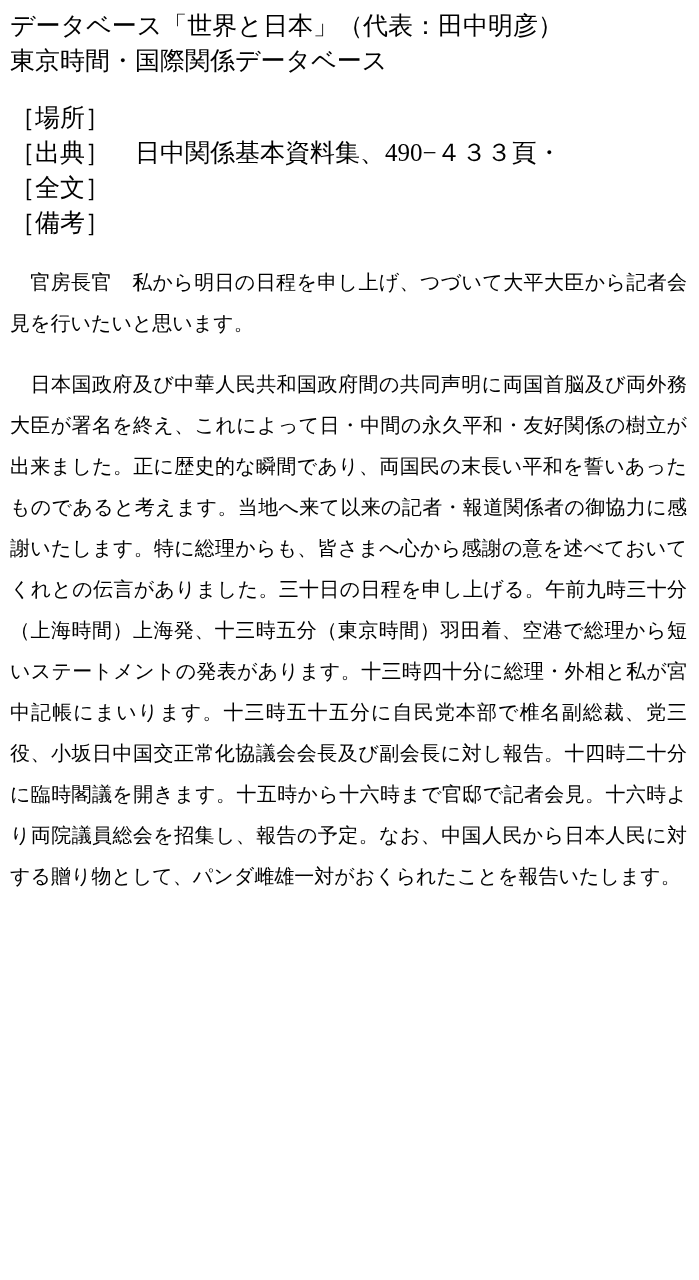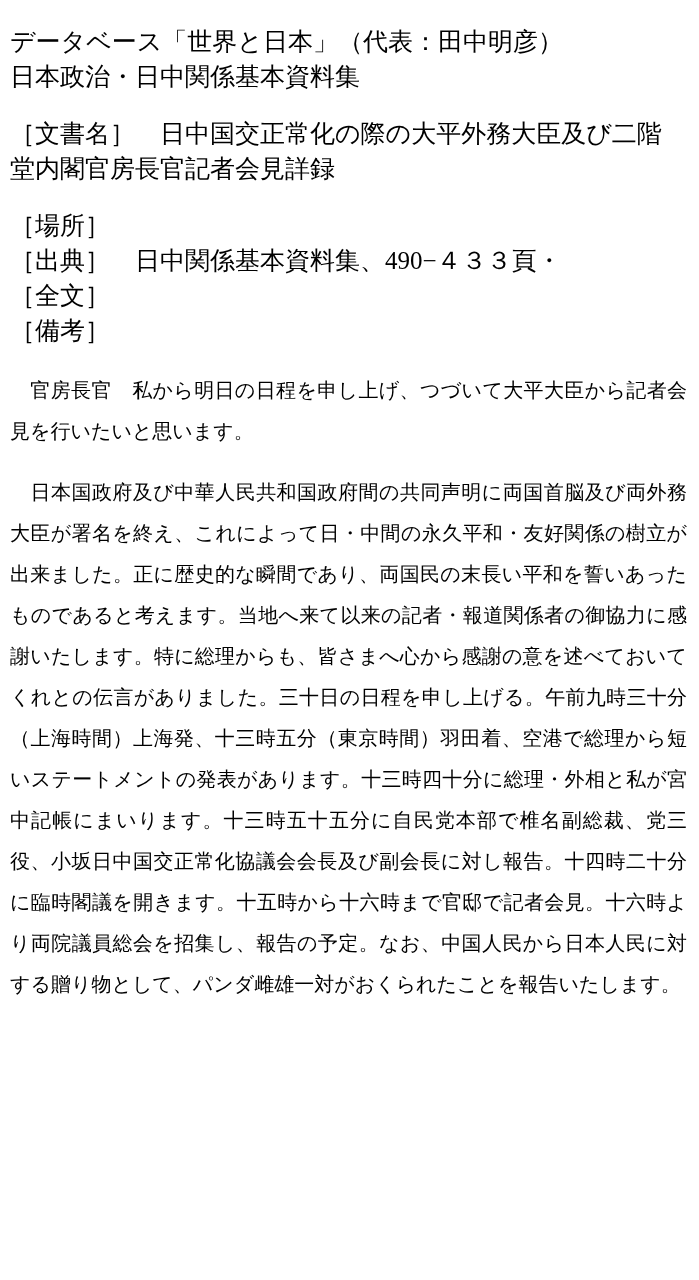--- a/index.html
+++ b/index.html
@@ -9,21 +9,21 @@
   }
   body {
     width: 699px;
     min-height: 1280px;
     font-family: "Liberation Serif", "DejaVu Serif", serif;
     color: #000000;
   }
   .page {
     width: 699px;
     box-sizing: border-box;
-    padding: 24px 12px 10px 10px;
+    padding: 8px 12px 10px 10px;
   }
   .line {
     font-size: 25px;
     line-height: 35px;
     white-space: pre-wrap;
     word-break: break-all;
   }
   .header-block {
     margin-bottom: 22px;
   }
@@ -47,27 +47,23 @@
     margin-bottom: 0;
   }
 </style>
 </head>
 <body>
 
 <div class="page">
 
   <div class="header-block">
     <div class="line">データベース「世界と日本」（代表：田中明彦）</div>
-    <div class="line">日本政治・日中関係基本資料集</div>
+    <div class="line">東京時間・国際関係データベース</div>
   </div>
 
-  <div class="title-block">
-    <div class="line">［文書名］　日中国交正常化の際の大平外務大臣及び二階</div>
-    <div class="line">堂内閣官房長官記者会見詳録</div>
-  </div>
 
   <div class="meta-block">
     <div class="line">［場所］</div>
     <div class="line">［出典］　日中関係基本資料集、490−４３３頁・</div>
     <div class="line">［全文］</div>
     <div class="line">［備考］</div>
   </div>
 
   <div class="body-block">
     <p class="para">　官房長官　私から明日の日程を申し上げ、つづいて大平大臣から記者会見を行いたいと思います。</p>

